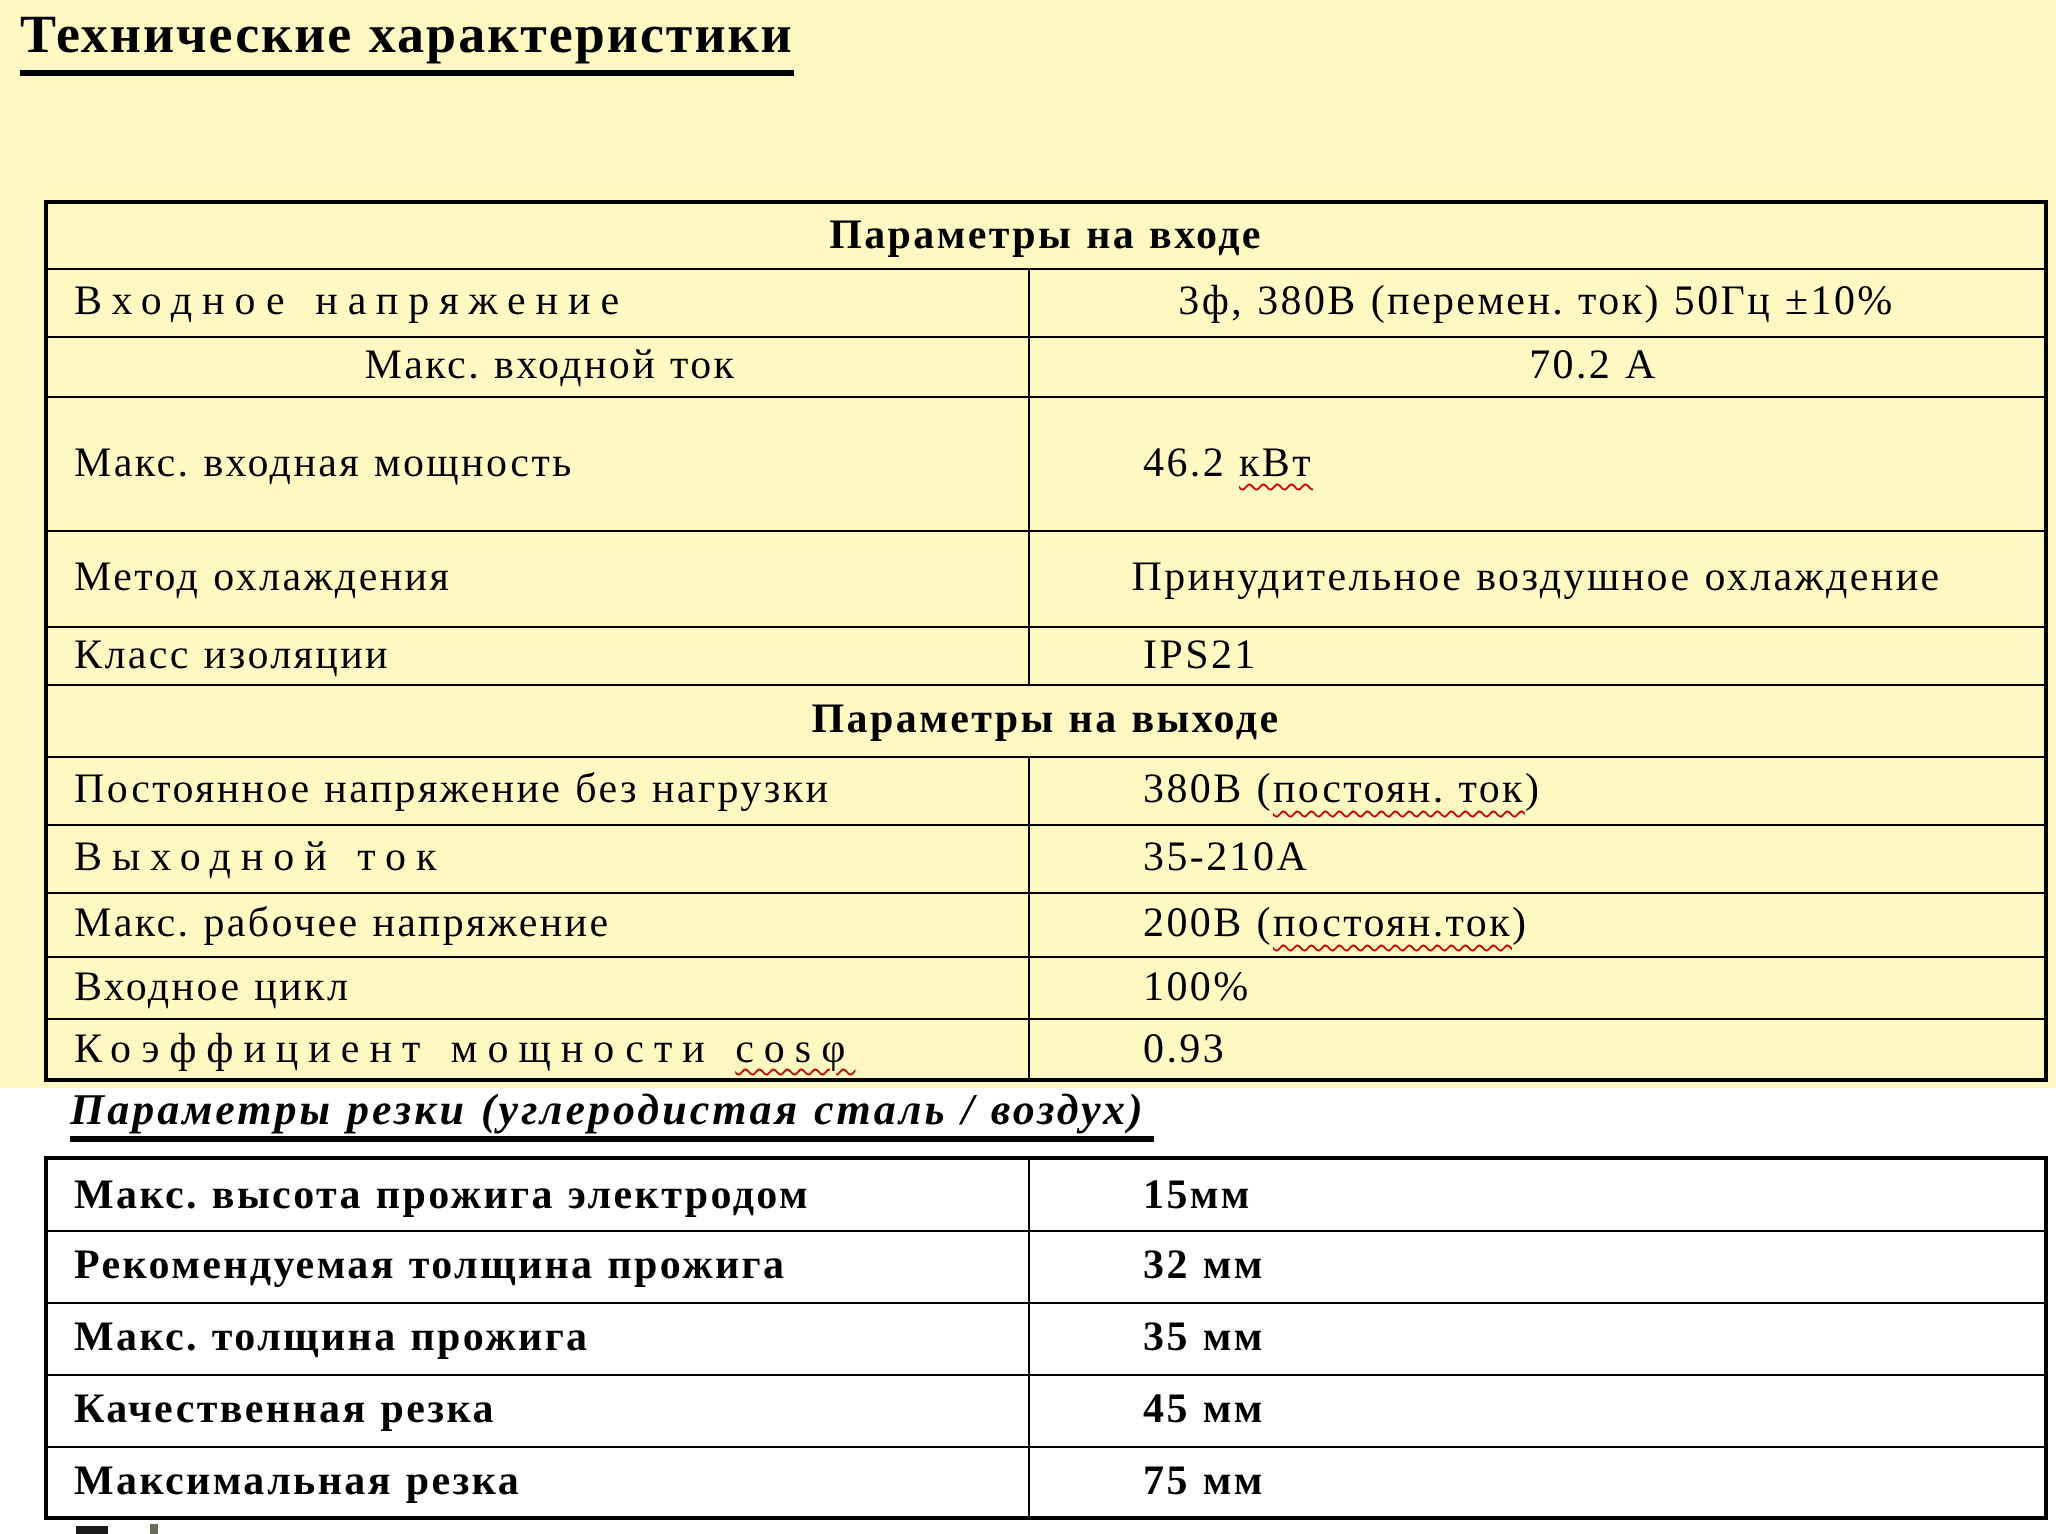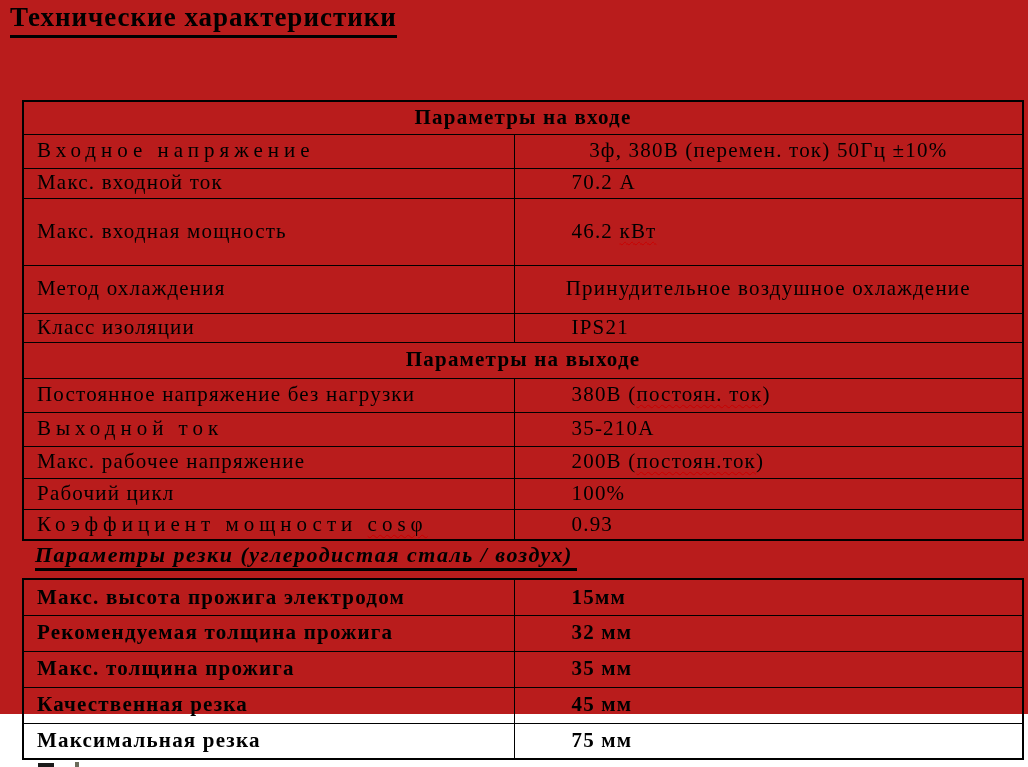--- a/index.html
+++ b/index.html
@@ -8,22 +8,22 @@
     background: #ffffff;
     width: 1028px;
     height: 767px;
     overflow: hidden;
     font-family: "Liberation Serif", "DejaVu Serif", serif;
     color: #000000;
   }
   .page {
     position: relative;
     width: 1028px;
-    height: 714px;
-    background: #b91c1c;
+    height: 544px;
+    background: #fef9c3;
   }
   .doc-title {
     position: absolute;
     left: 10px;
     top: 3px;
     margin: 0;
     font-size: 27px;
     font-weight: bold;
     letter-spacing: 1px;
     line-height: 1.1;
@@ -51,21 +51,21 @@
   col.c2 { width: 509px; }
   td { padding: 0; vertical-align: middle; overflow: hidden; white-space: nowrap; }
   tr.sec td {
     text-align: center;
     font-weight: bold;
   }
   td.lb { padding-left: 13px; }
   td.vl { padding-left: 57px; }
   td.vl.ctr { padding-left: 0; text-align: center; }
   .wide { letter-spacing: 5px; }
-  .h29 { height: 29px; margin-top: 28px; } .h30 { height: 30px; } .h31 { height: 31px; }
+  .h29 { height: 29px; margin-top: 28px; } .h30 { height: 30px; text-align: center; } .h31 { height: 31px; }
   .h32 { height: 32px; padding-left: 35px; } .h33 { height: 33px; } .h34 { height: 34px; }
   .h36 { height: 36px; } .h48 { height: 48px; } .h67 { height: 67px; padding-left: 24px; }
   .sp {
     text-decoration-line: underline;
     text-decoration-style: wavy;
     text-decoration-color: #c80000;
     text-decoration-thickness: 1px;
     text-underline-offset: 3px;
     margin-top: 12px;
   }
@@ -133,21 +133,21 @@
       </tr>
       <tr class="h34">
         <td class="lb wide">Выходной ток</td>
         <td class="vl">35-210А</td>
       </tr>
       <tr class="h32">
         <td class="lb">Макс. рабочее напряжение</td>
         <td class="vl"><span>200В (</span><span class="sp">постоян.ток</span><span>)</span></td>
       </tr>
       <tr class="h31">
-        <td class="lb">Рабочий цикл</td>
+        <td class="lb">Входное цикл</td>
         <td class="vl">100%</td>
       </tr>
       <tr class="h31">
         <td class="lb wide"><span>Коэффициент мощности </span><span class="sp">cosφ</span></td>
         <td class="vl">0.93</td>
       </tr>
     </tbody>
   </table>
 
   <h2 class="cut-heading">Параметры резки (углеродистая сталь / воздух)</h2>

